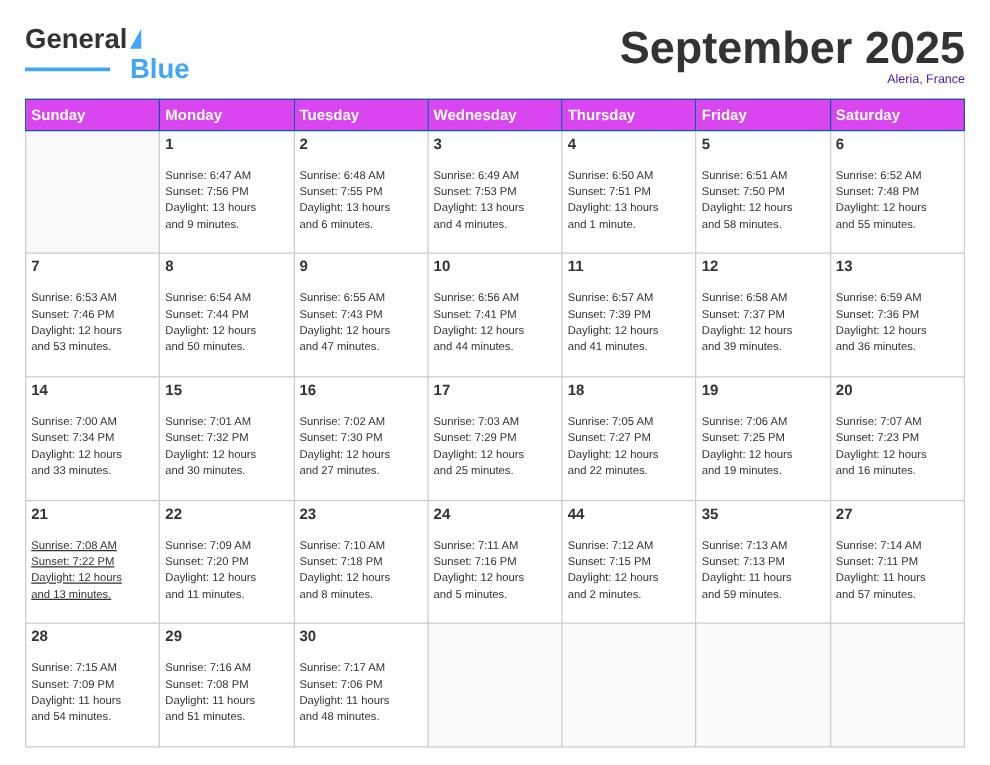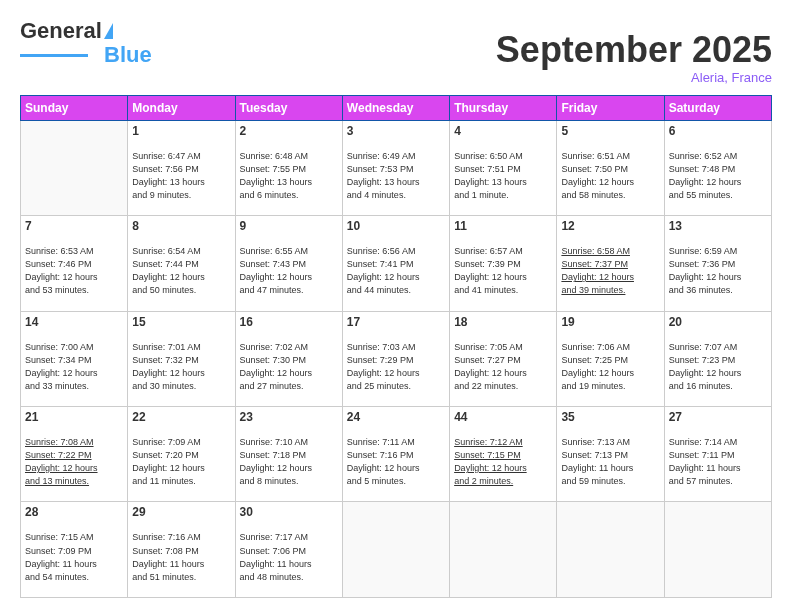--- a/index.html
+++ b/index.html
@@ -33,31 +33,30 @@
       width: 0;
       height: 0;
       border-left: 9px solid transparent;
       border-bottom: 16px solid #42a5f5;
       display: inline-block;
       margin-left: 2px;
       vertical-align: middle;
     }
     .title-block {
       text-align: right;
-      margin-top: 12px;
     }
     .month-title {
       font-size: 36px;
       font-weight: bold;
       color: #333;
       line-height: 1.1;
     }
     .location {
-      font-size: 13px;
-      color: #8b5cf6;
+      font-size: 10px;
+      color: #4c1d95;
     }
     .calendar {
       flex: 1;
       border: 1px solid #ccc;
       border-collapse: collapse;
       width: 100%;
       table-layout: fixed;
     }
     .calendar thead tr th {
       background: #d946ef;
@@ -204,21 +203,21 @@
           </td>
           <td>
             <span class="day-number">11</span>
             <div class="day-info" style="white-space: pre-line;">Sunrise: 6:57 AM
 Sunset: 7:39 PM
 Daylight: 12 hours
 and 41 minutes.</div>
           </td>
           <td>
             <span class="day-number">12</span>
-            <div class="day-info" style="white-space: pre-line; text-decoration: underline;">Sunrise: 6:58 AM
+            <div class="day-info" style="white-space: pre-line;">Sunrise: 6:58 AM
 Sunset: 7:37 PM
 Daylight: 12 hours
 and 39 minutes.</div>
           </td>
           <td>
             <span class="day-number">13</span>
             <div class="day-info" style="white-space: pre-line;">Sunrise: 6:59 AM
 Sunset: 7:36 PM
 Daylight: 12 hours
 and 36 minutes.</div>
@@ -299,21 +298,21 @@
           </td>
           <td>
             <span class="day-number">24</span>
             <div class="day-info" style="white-space: pre-line;">Sunrise: 7:11 AM
 Sunset: 7:16 PM
 Daylight: 12 hours
 and 5 minutes.</div>
           </td>
           <td>
             <span class="day-number">44</span>
-            <div class="day-info" style="white-space: pre-line; text-decoration: underline;">Sunrise: 7:12 AM
+            <div class="day-info" style="white-space: pre-line;">Sunrise: 7:12 AM
 Sunset: 7:15 PM
 Daylight: 12 hours
 and 2 minutes.</div>
           </td>
           <td>
             <span class="day-number">35</span>
             <div class="day-info" style="white-space: pre-line;">Sunrise: 7:13 AM
 Sunset: 7:13 PM
 Daylight: 11 hours
 and 59 minutes.</div>

